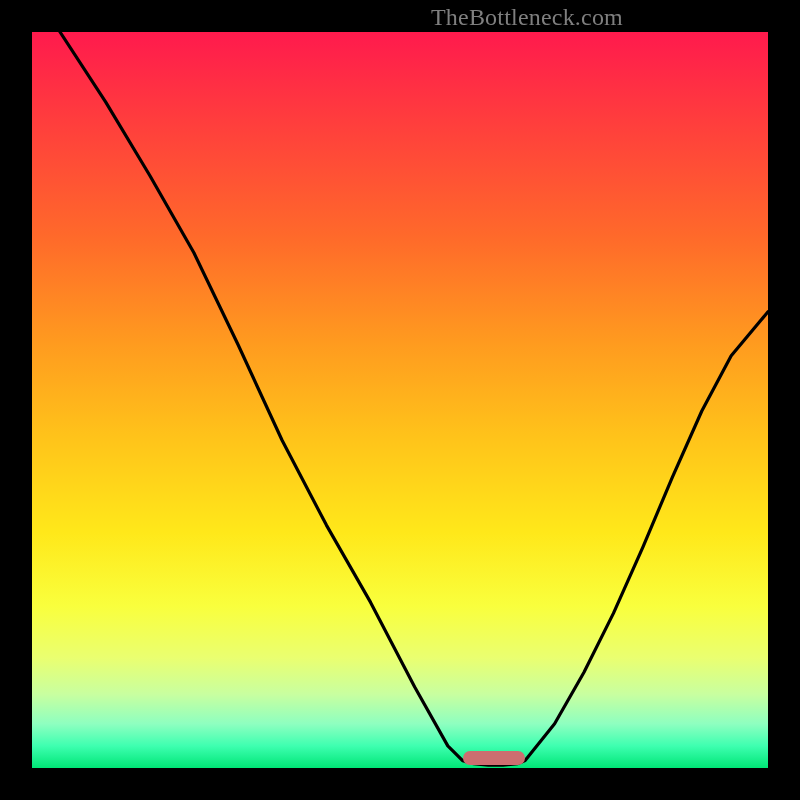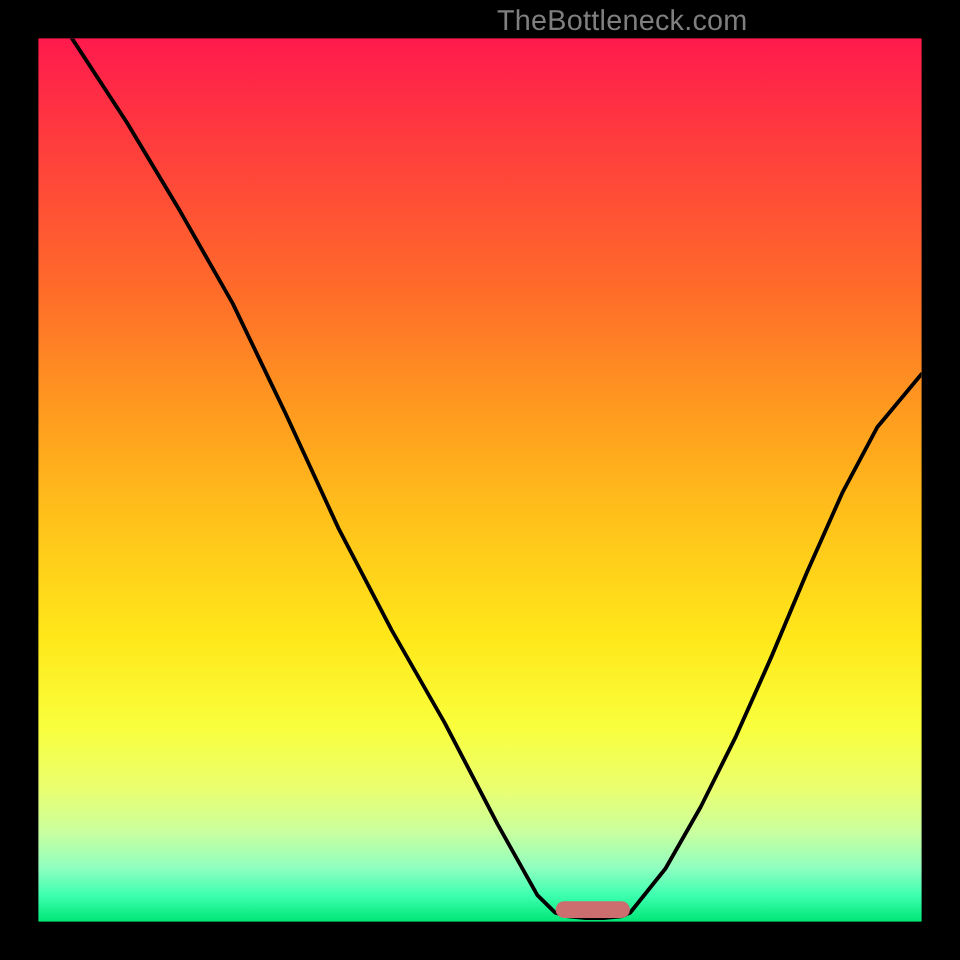--- a/index.html
+++ b/index.html
@@ -9,20 +9,21 @@
     height: 800px;
     background: #000;
     overflow: hidden;
     font-family: Arial, Helvetica, sans-serif;
   }
   .stage {
     position: relative;
     width: 635px;
     height: 800px;
     background: #000;
+    font-family: Liberation Serif, serif;
   }
   .watermark {
     position: absolute;
     top: 4px;
     right: 12px;
     color: #7f7f7f;
     font-size: 24px;
     font-weight: 400;
     letter-spacing: 0.2px;
     z-index: 5;

